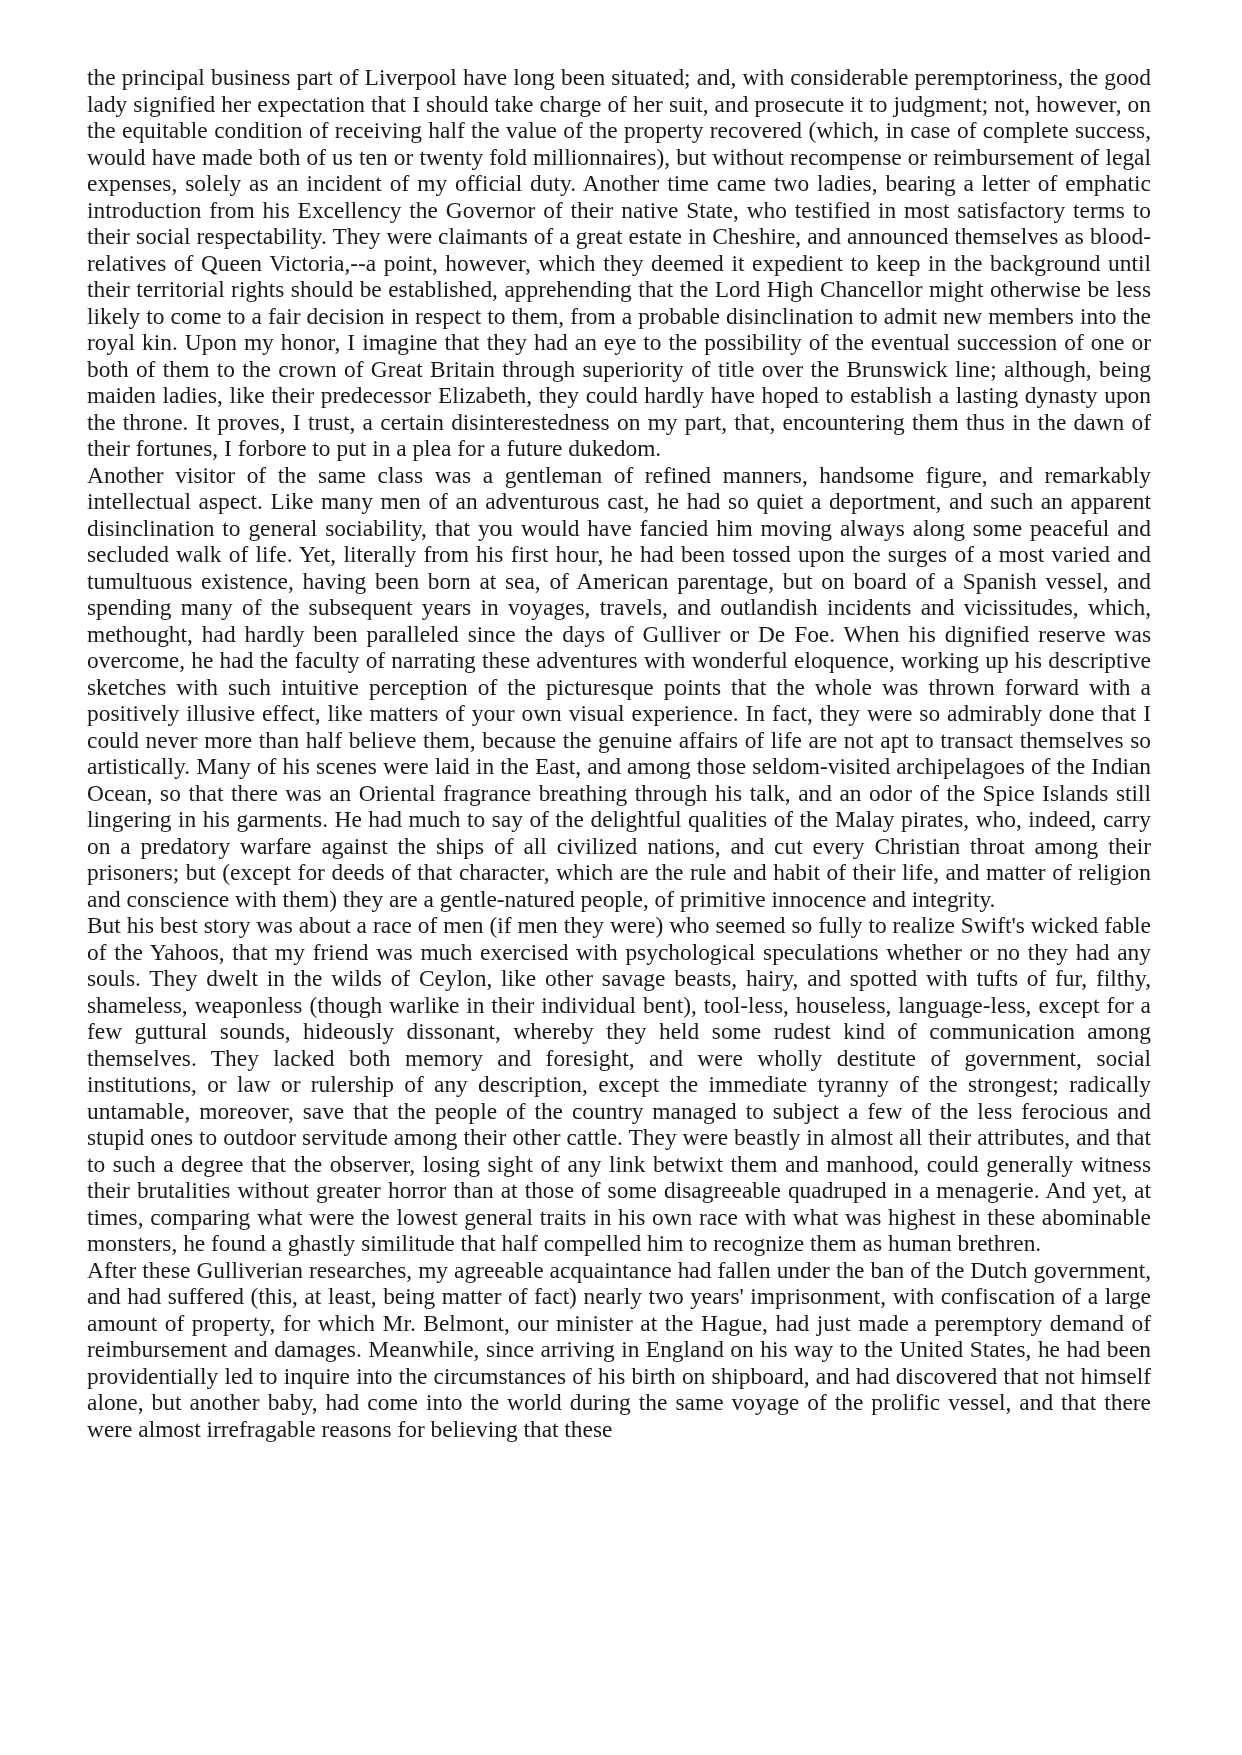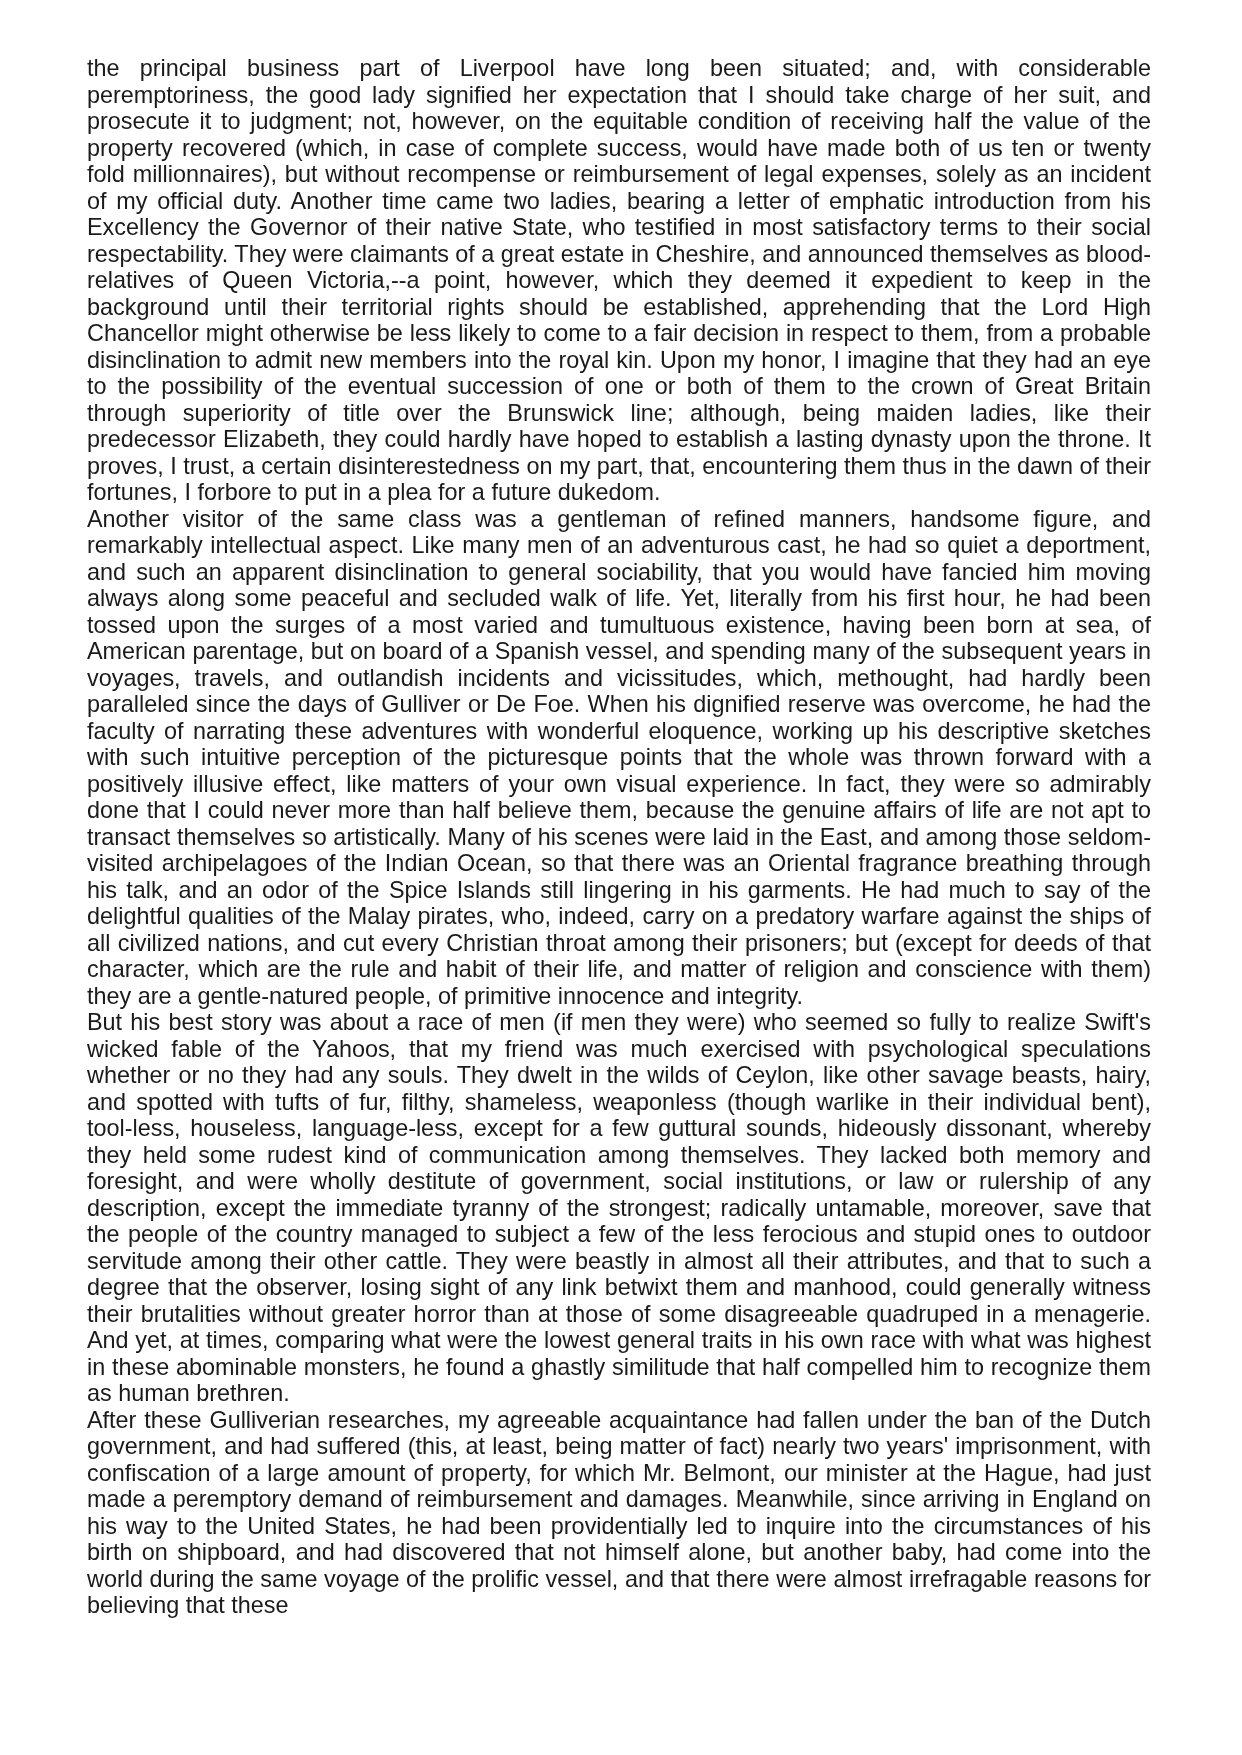--- a/index.html
+++ b/index.html
@@ -9,23 +9,23 @@
   }
   body {
     width: 1242px;
     height: 1755px;
     position: relative;
     overflow: hidden;
   }
   .page {
     position: absolute;
     left: 87px;
-    top: 55px;
+    top: 64px;
     width: 1064px;
-    font-family: Liberation Sans, sans-serif;
+    font-family: Liberation Serif, serif;
     font-size: 23.4px;
     line-height: 26.5px;
     color: #1a1a1a;
     text-align: justify;
   }
   .page p {
     margin: 0;
     padding: 0;
     text-indent: 0;
   }

